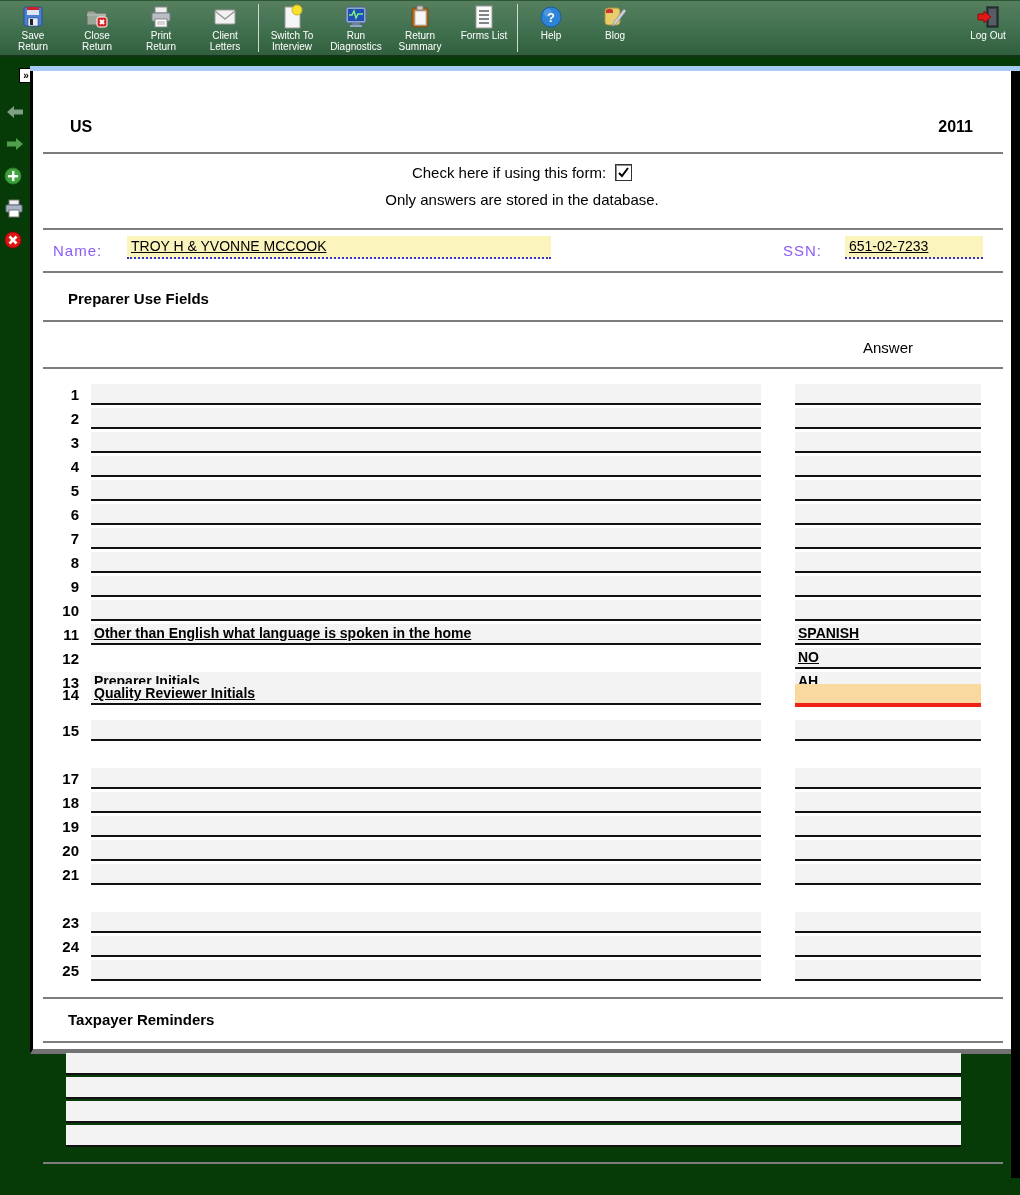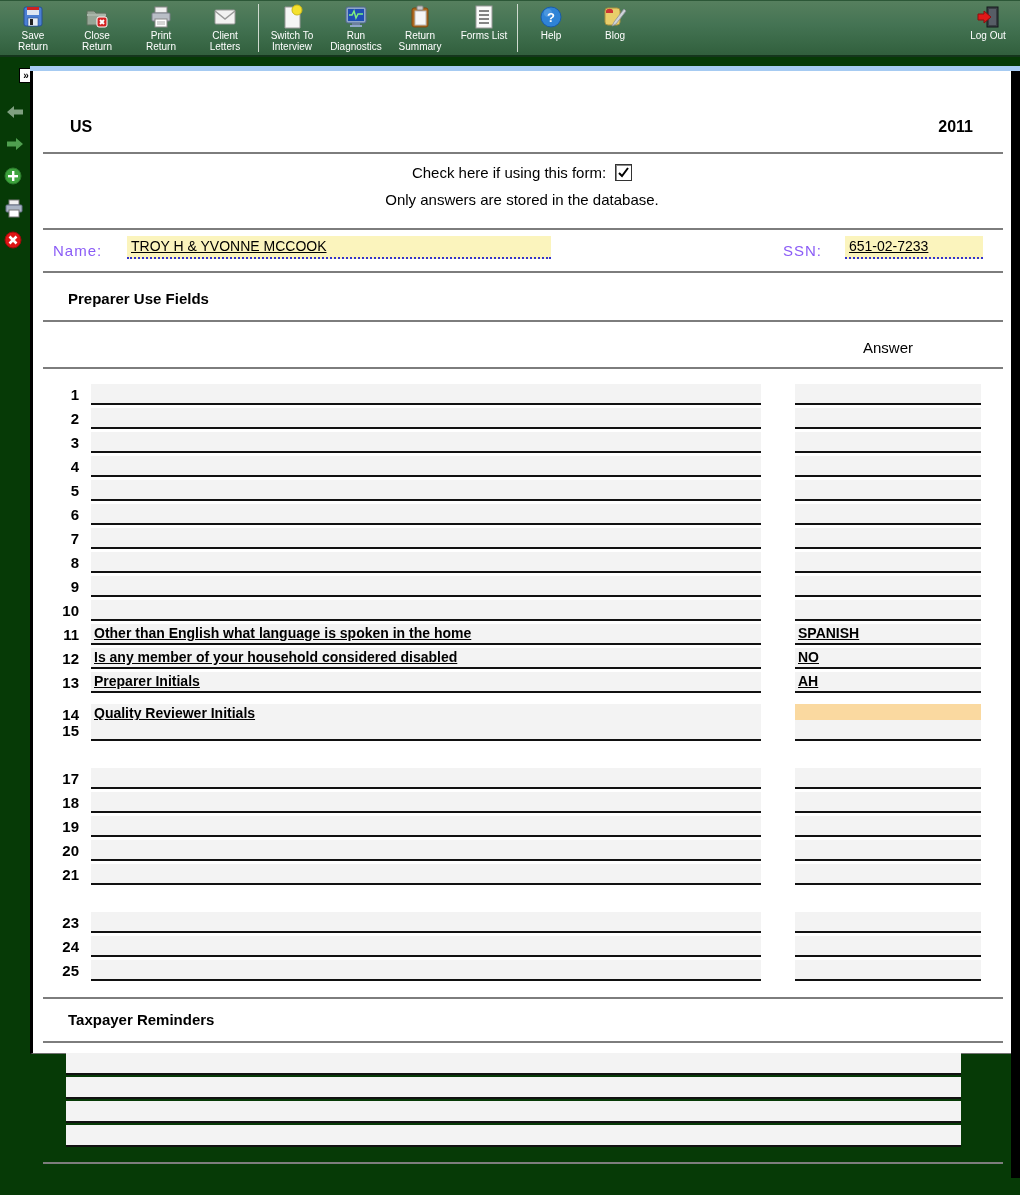--- a/index.html
+++ b/index.html
@@ -32,21 +32,21 @@
   .expander {
     position:absolute; left:19px; top:68px; width:14px; height:15px;
     background:#ffffff; border:1px solid #000;
     font-size:10px; font-weight:bold; line-height:13px; text-align:center; cursor:pointer;
   }
   
   .blue-strip { position:absolute; left:30px; top:66px; width:990px; height:5px; background:#a6cbf2; }
   .right-black { position:absolute; left:1011px; top:71px; width:9px; height:1107px; background:#000; }
   .form {
     position:absolute; left:30px; top:71px; width:981px; height:983px;
-    background:#ffffff; border-left:3px solid #000; border-bottom:1px solid #737373;
+    background:#ffffff; border-left:3px solid #000; border-bottom:5px solid #737373;
   }
   .abs { position:absolute; }
   .divider { position:absolute; left:10px; width:960px; height:2px; background:#7d7d7d; }
   .h16 { font-weight:bold; font-size:16px; color:#000; }
   .h15 { font-weight:bold; font-size:15px; color:#000; }
   .t15 { font-size:15px; color:#000; }
   .center { left:0; right:0; text-align:center; }
   .check-row { position:absolute; top:90px; left:0; right:0; height:22px;
                display:flex; justify-content:center; align-items:center; gap:9px; }
   .checkbox {
@@ -358,29 +358,28 @@
         <div class="field qfield"><span class="entry"></span></div>
         <div class="field afield"><span class="entry"></span></div>
       </div>
       <div class="qrow" style="top: 240px;">
         <span class="rownum">11</span>
         <div class="field qfield"><span class="entry">Other than English what language is spoken in the home</span></div>
         <div class="field afield"><span class="entry">SPANISH</span></div>
       </div>
       <div class="qrow" style="top: 264px;">
         <span class="rownum">12</span>
-        <div class="field qfield"><span class="entry">Is any member of your household considered disabled</span></div>
         <div class="field afield"><span class="entry">NO</span></div>
       </div>
       <div class="qrow" style="top: 288px;">
         <span class="rownum">13</span>
         <div class="field qfield"><span class="entry">Preparer Initials</span></div>
         <div class="field afield"><span class="entry">AH</span></div>
       </div>
-      <div class="qrow" style="top: 320px;">
+      <div class="qrow" style="top: 300px;">
         <span class="rownum">14</span>
         <div class="field qfield"><span class="entry">Quality Reviewer Initials</span></div>
         <div class="field afield required"><span class="entry"></span></div>
       </div>
       <div class="qrow" style="top: 336px;">
         <span class="rownum">15</span>
         <div class="field qfield"><span class="entry"></span></div>
         <div class="field afield"><span class="entry"></span></div>
       </div>
       <div class="qrow" style="top: 384px;">

